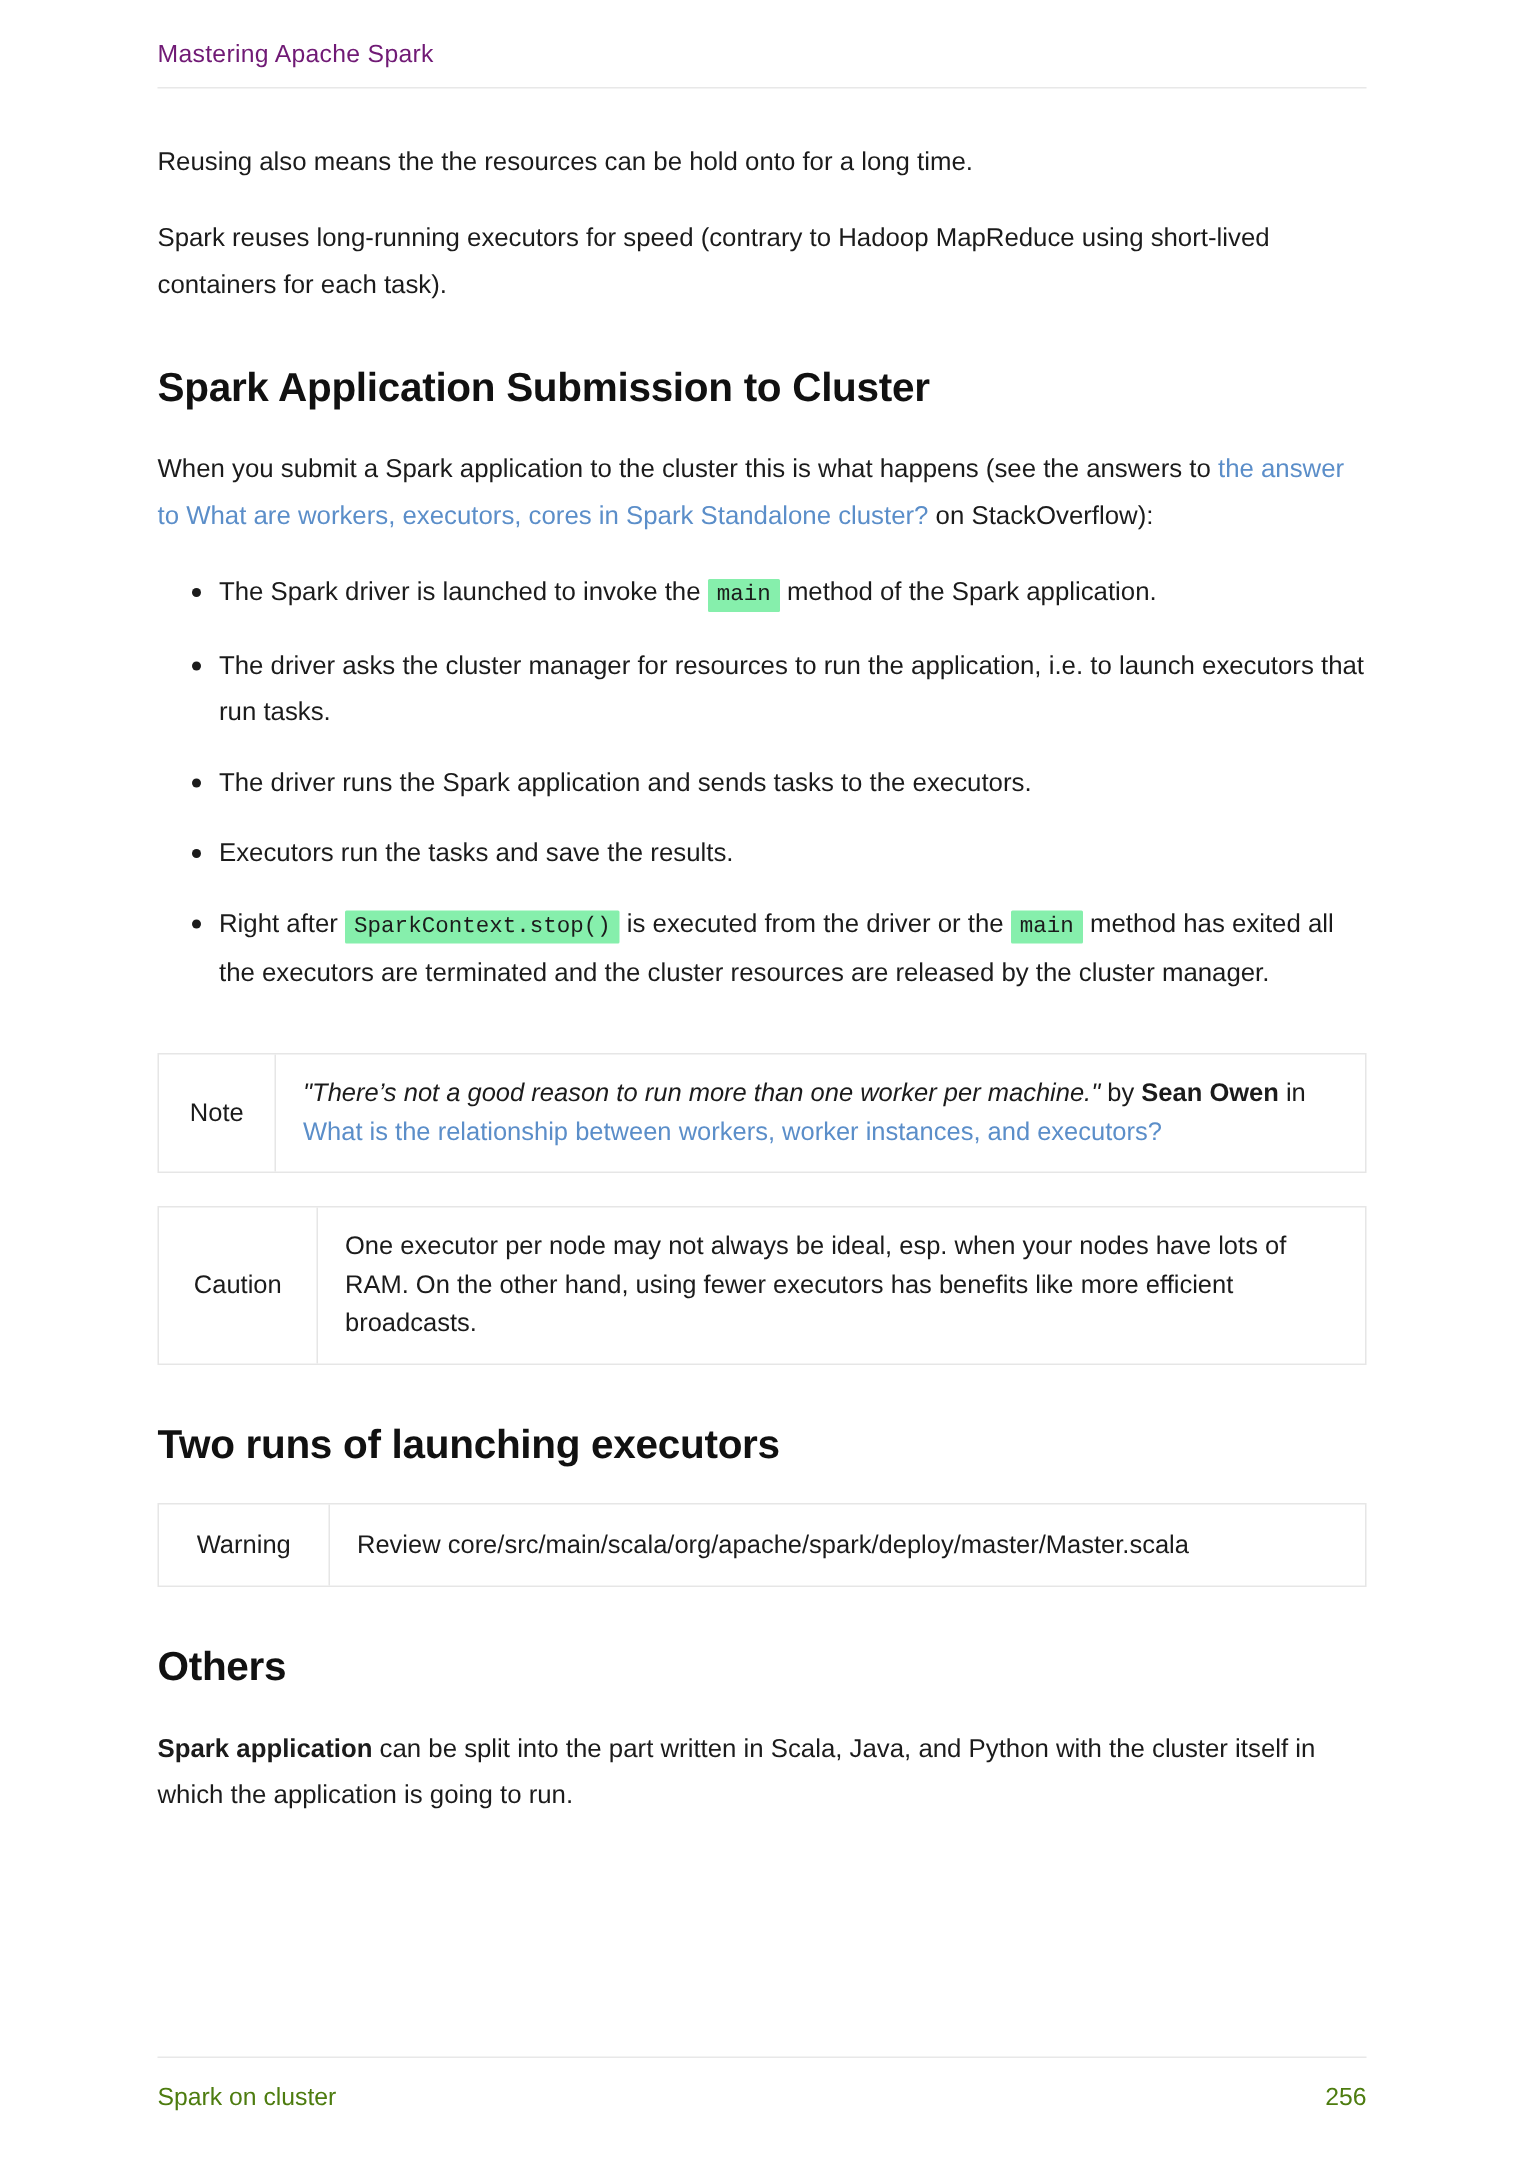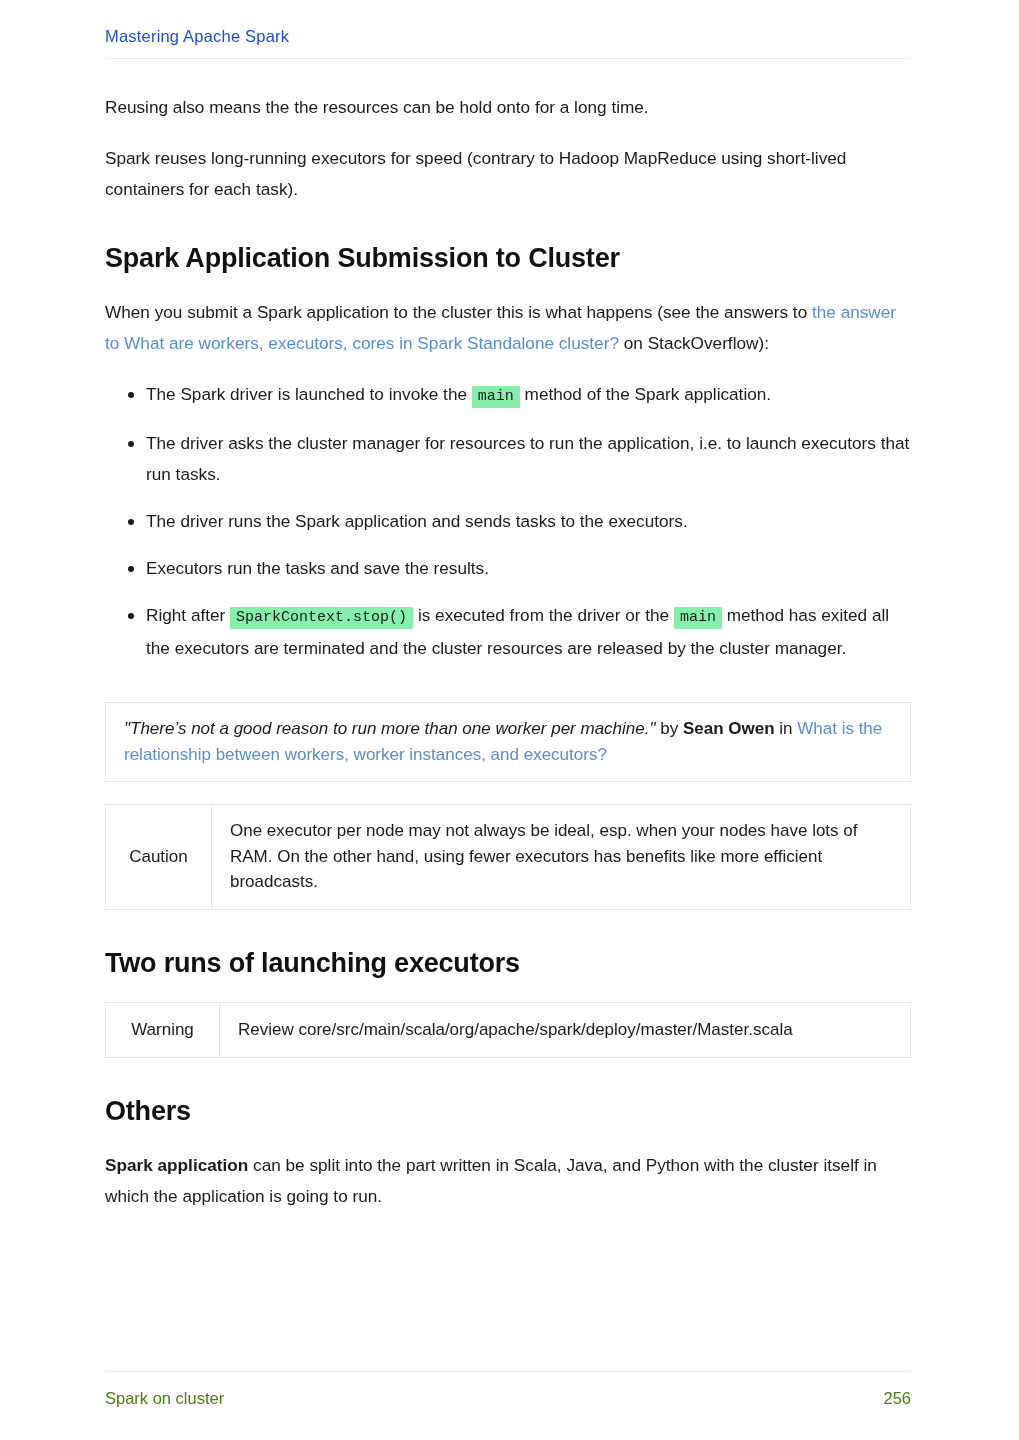--- a/index.html
+++ b/index.html
@@ -26,21 +26,21 @@
 
   
   .page-header {
     position: absolute;
     left: 105px;
     top: 24px;
     width: 806px;
   }
   .page-header .hdr-title {
     font-size: 16.5px;
-    color: #1d4ed8;
+    color: #701a75;
     letter-spacing: 0.2px;
     line-height: 24px;
     font-weight: 400;
   }
   .page-header .hdr-rule {
     margin-top: 10px;
     border-top: 1px solid #e8e8e8;
     height: 0;
     width: 806px;
   }
@@ -205,20 +205,21 @@
       <li><span>The driver runs the Spark application and sends tasks to the executors.</span></li>
 
       <li><span>Executors run the tasks and save the results.</span></li>
 
       <li><span>Right after </span><code class="inline">SparkContext.stop()</code><span> is executed from the driver or the </span><code class="inline">main</code><span> method has exited all the executors are terminated and the cluster resources are released by the cluster manager.</span></li>
     </ul>
 
     <div class="spacer-note"></div>
 
     <div class="admon note">
+      <div class="admon-label">Note</div>
       <div class="admon-body"><span class="quote-italic">"There’s not a good reason to run more than one worker per machine."</span><span> by </span><span class="strong">Sean Owen</span><span> in </span><a class="link" href="#">What is the relationship between workers, worker instances, and executors?</a></div>
     </div>
 
     <div class="admon caution">
       <div class="admon-label">Caution</div>
       <div class="admon-body">One executor per node may not always be ideal, esp. when your nodes have lots of RAM. On the other hand, using fewer executors has benefits like more efficient broadcasts.</div>
     </div>
 
     <h2 class="sec-title">Two runs of launching executors</h2>
 

